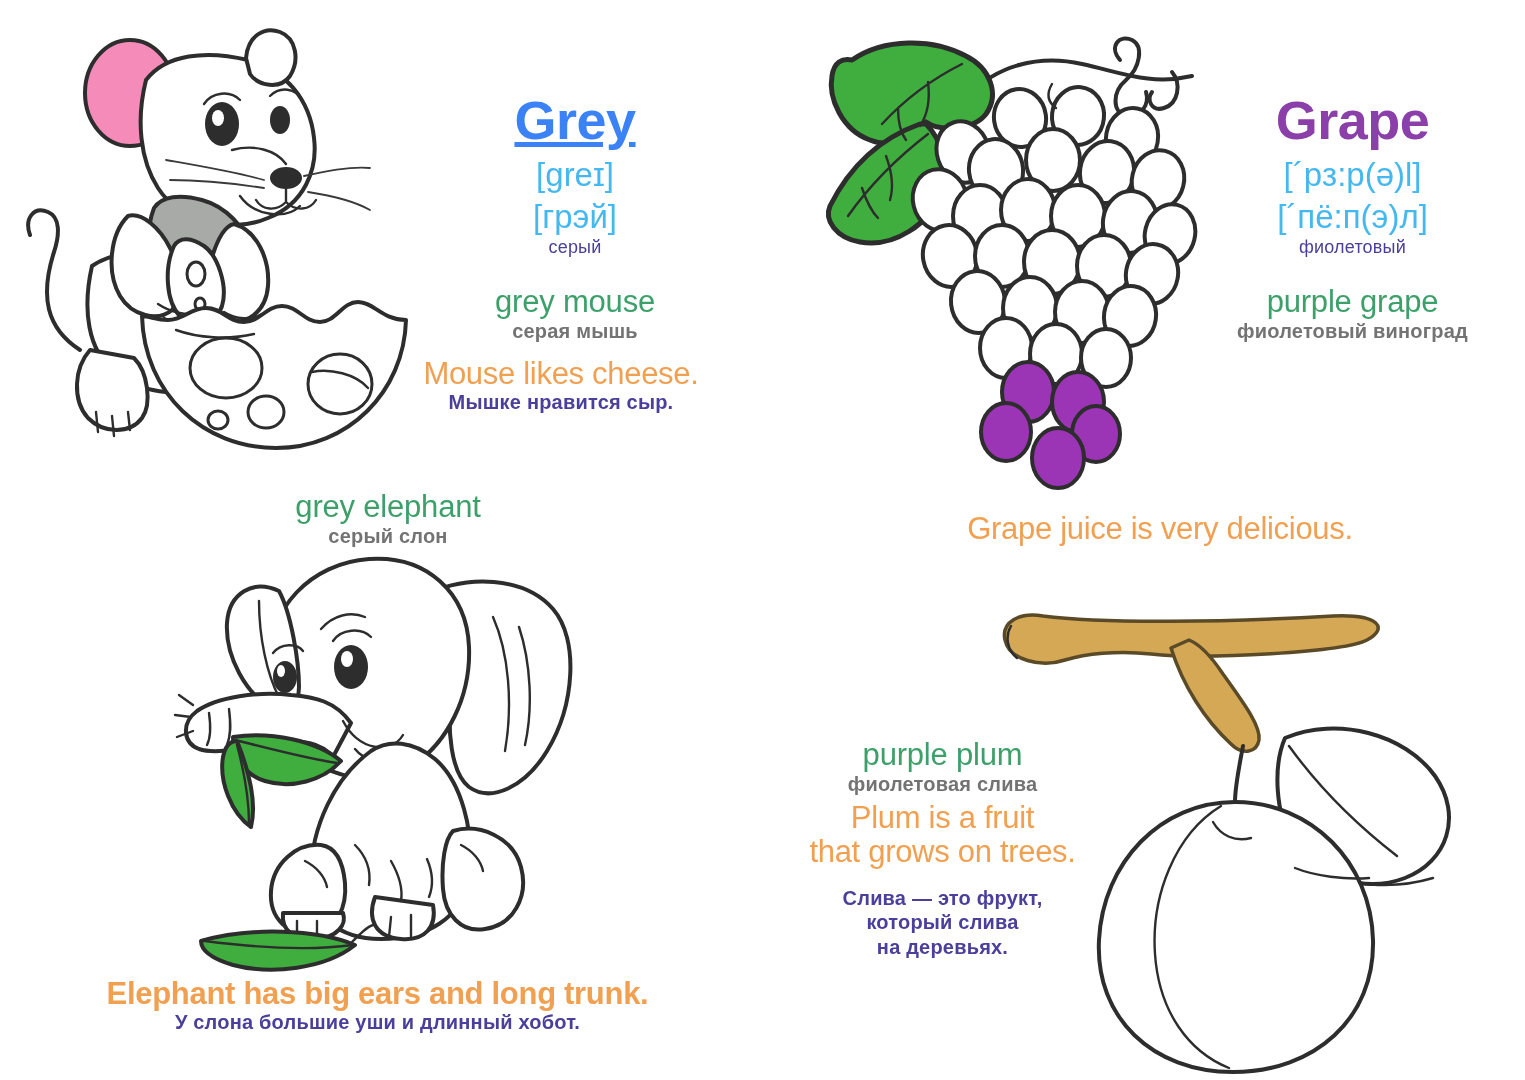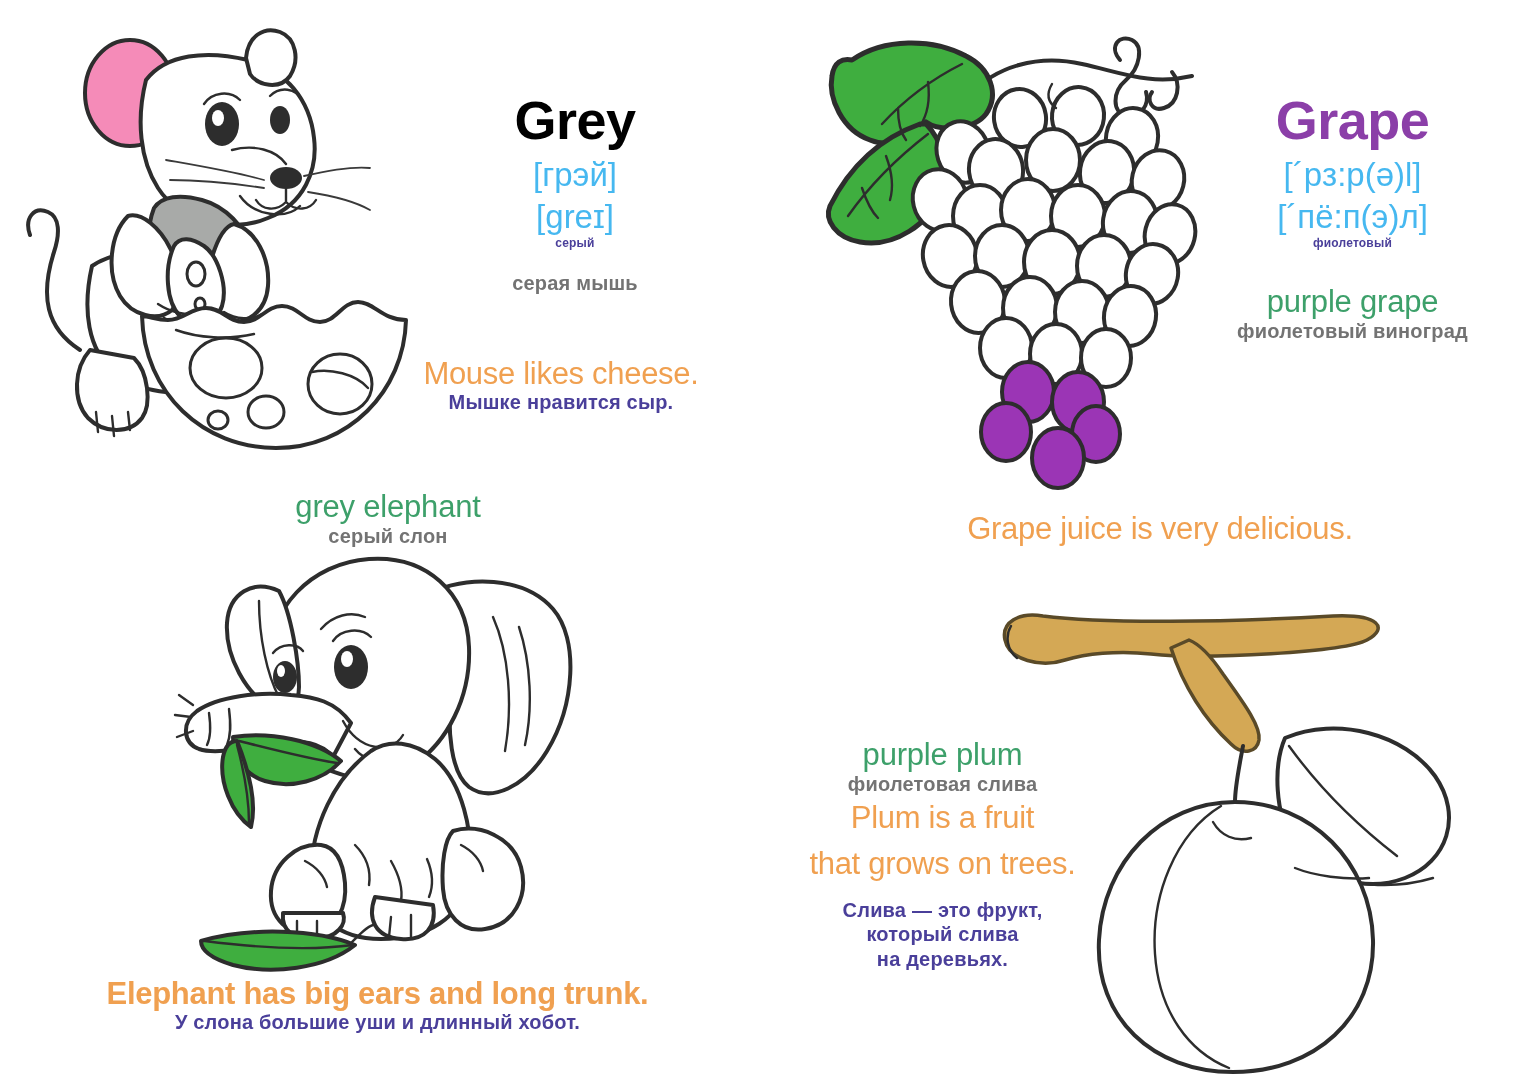--- a/index.html
+++ b/index.html
@@ -26,32 +26,32 @@
     position: absolute;
     text-align: center;
     line-height: 1.12;
   }
   .headword {
     font-size: 54px;
     font-weight: bold;
     letter-spacing: -0.5px;
     margin-bottom: 4px;
   }
-  .headword.grey  { color: #000000; }
+  .headword.grey  { color: #3b82f6; text-decoration: underline; }
   .headword.purple{ color: #8b3fa8; }
 
   .phonetic {
     font-size: 33px;
     color: #46b8f0;
     line-height: 1.25;
     letter-spacing: 0px;
   }
   .translation {
-    font-size: 12px;
-    font-weight: bold;
+    font-size: 18px;
+    font-weight: normal;
     color: #4a3f9a;
     letter-spacing: 0.2px;
   }
   .phrase-en {
     font-size: 31px;
     color: #3da06a;
     letter-spacing: -0.2px;
     margin-top: 13px;
   }
   .phrase-ru {
@@ -156,26 +156,27 @@
       <ellipse cx="322" cy="364" rx="32" ry="30" fill="#ffffff" stroke="#2d2d2d" stroke-width="3"></ellipse>
       <path class="ink-thin" d="M294 352 C 312 348 338 354 350 368"></path>
       <ellipse cx="248" cy="392" rx="18" ry="16" fill="#ffffff" stroke="#2d2d2d" stroke-width="3"></ellipse>
       <ellipse cx="200" cy="400" rx="10" ry="9" fill="#ffffff" stroke="#2d2d2d" stroke-width="3"></ellipse>
       <path class="ink-thin" d="M158 310 C 180 318 210 320 236 314"></path>
     </svg>
   </div>
 
   <div class="txt-block" id="grey-word-block">
     <div class="headword grey">Grey</div>
+    <div class="phonetic">[greɪ]</div>
     <div class="phonetic">[грэй]</div>
-    <div class="phonetic">[greɪ]</div>
     <div class="translation">серый</div>
   </div>
 
   <div class="txt-block" id="grey-mouse-phrase">
+    <div class="phrase-en">grey mouse</div>
     <div class="phrase-ru">серая мышь</div>
   </div>
 
   <div class="txt-block" id="mouse-sentence">
     <div class="sentence-en">Mouse likes cheese.</div>
     <div class="sentence-ru">Мышке нравится сыр.</div>
   </div>
 
   <div class="illus" id="grape-illus">
     <svg width="400" height="480" viewBox="0 0 400 480">
@@ -323,19 +324,19 @@
       <path class="ink-thin" stroke-width="3" d="M228 212 C 236 226 250 232 266 228"></path>
 
       <path class="ink-thin" d="M310 258 C 330 266 360 270 384 268"></path>
     </svg>
   </div>
 
   <div class="txt-block" id="plum-block">
     <div class="phrase-en" style="margin-top:0;">purple plum</div>
     <div class="phrase-ru">фиолетовая слива</div>
     <div class="sentence-en" style="margin-top:6px;">Plum is a fruit</div>
-    <div class="sentence-en" style="margin-top:12px;">that grows on trees.</div>
+    <div class="sentence-en" style="margin-top:0;">that grows on trees.</div>
     <div class="sentence-ru" style="margin-top:18px;">Слива — это фрукт,</div>
     <div class="sentence-ru">который слива</div>
     <div class="sentence-ru">на деревьях.</div>
   </div>
 
 </div>
 
 </body></html>

